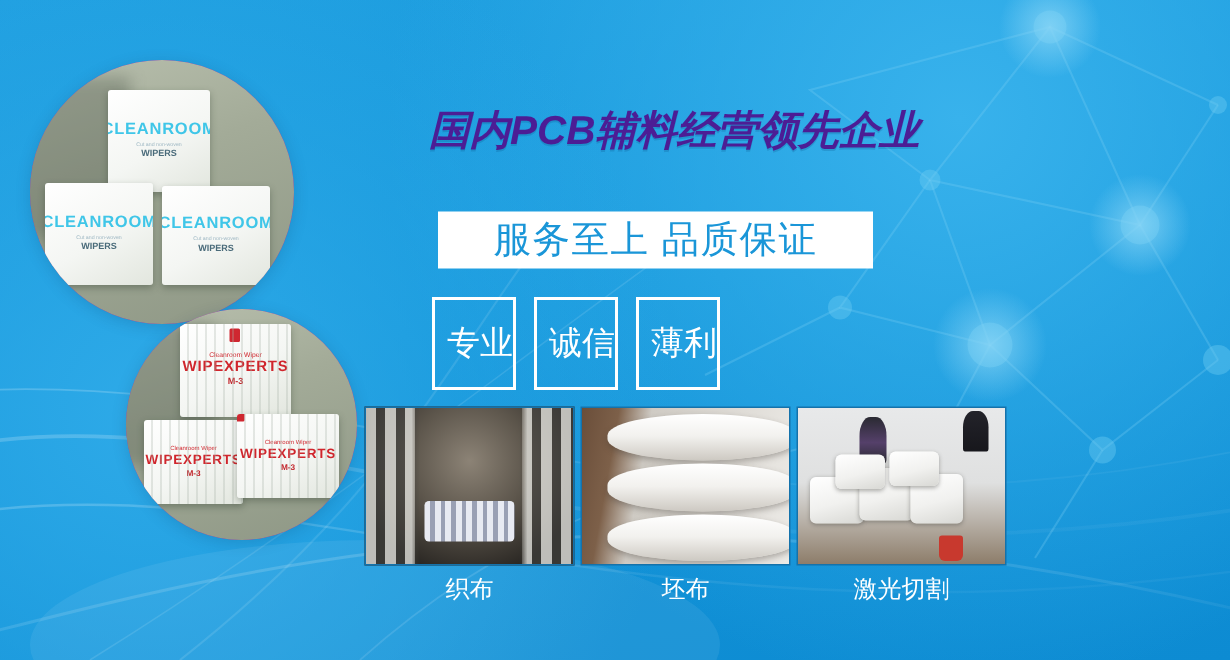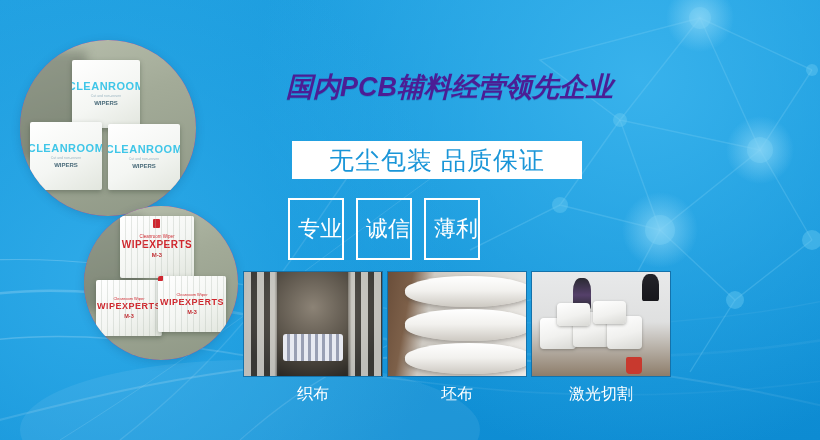--- a/index.html
+++ b/index.html
@@ -420,21 +420,21 @@
       <div class="sub1" style="font-size:4px;">Cleanroom Wiper</div>
       <div class="brand" style="font-size:9px;">WIPEXPERTS</div>
       <div class="sub2" style="font-size:5.5px; margin-top:2px;">M-3</div>
       <div class="red-tab" style="left:-2px; top:-4px;"></div>
     </div>
   </div>
 
   <div id="headline">国内PCB辅料经营领先企业</div>
 
   <div id="slogan-bar">
-    <span id="slogan-text">无尘包装 品质保证</span>
+    <span id="slogan-text">服务至上 品质保证</span>
   </div>
 
   <div id="tag-row">
     <div class="tag-box">
       <span>专业</span>
     </div>
     <div class="tag-box">
       <span>诚信</span>
     </div>
     <div class="tag-box">

